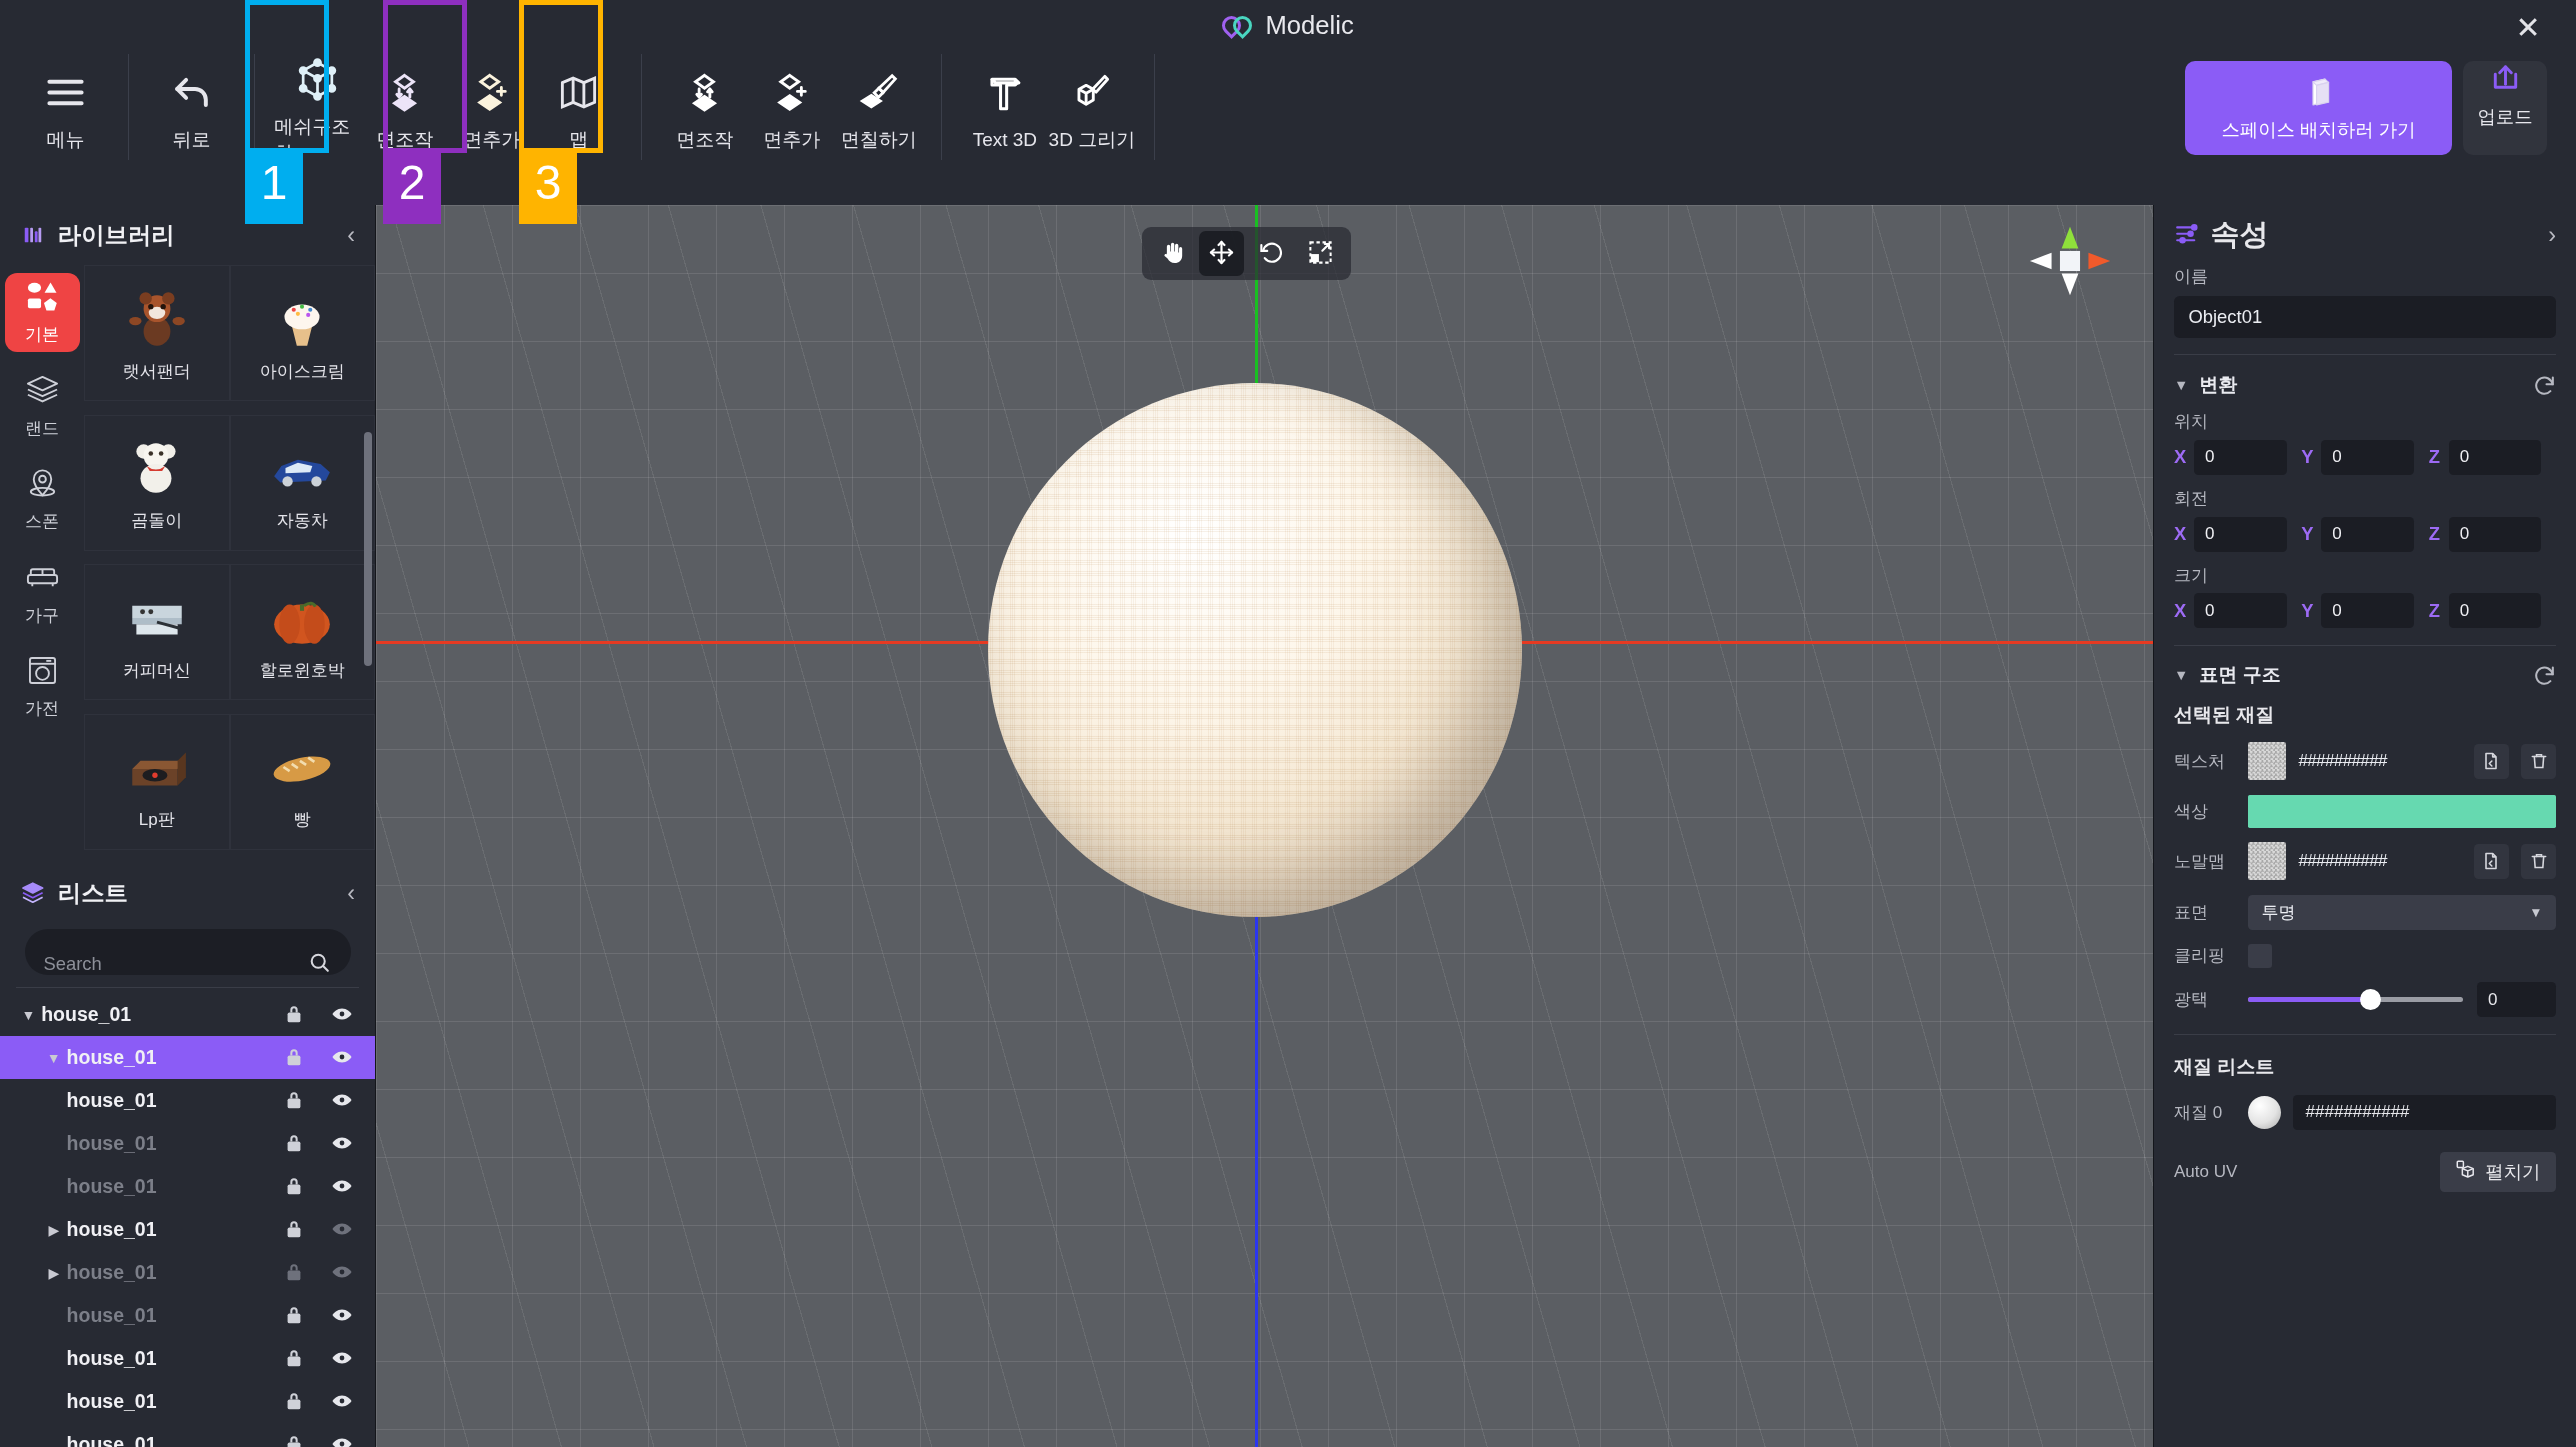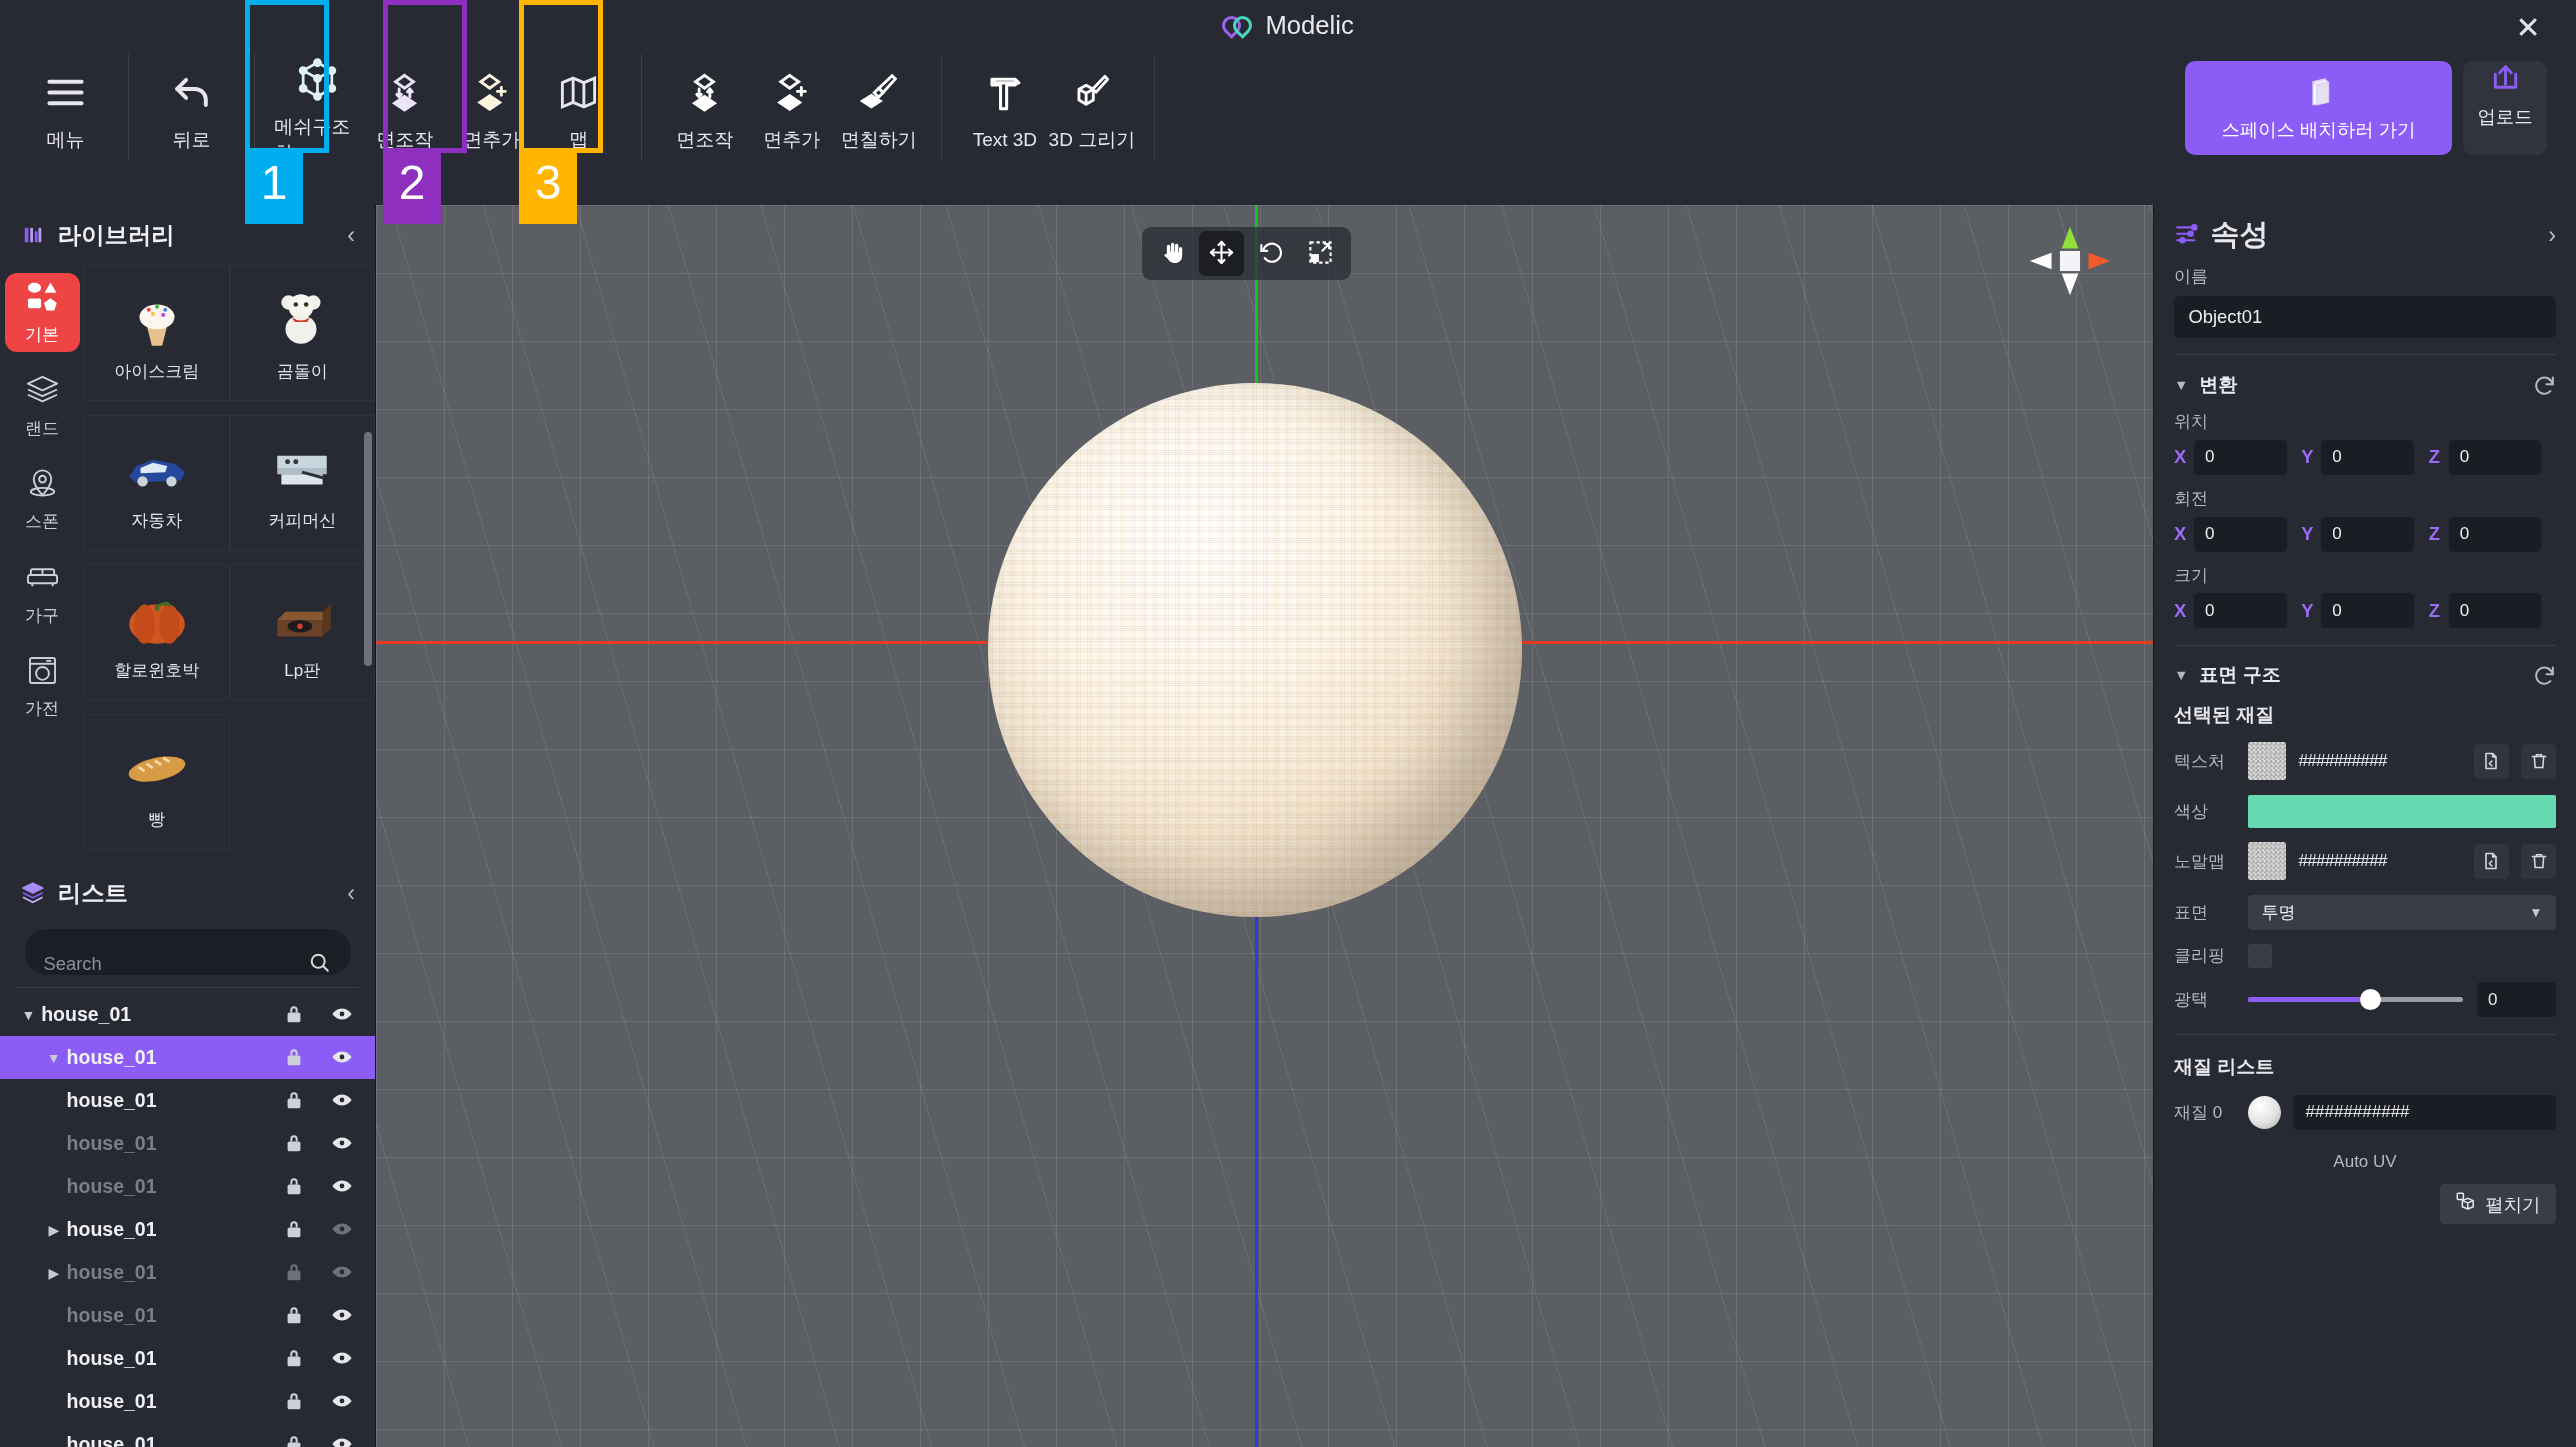--- a/index.html
+++ b/index.html
@@ -481,20 +481,36 @@
               <circle cx="12" cy="14" r="4.4"></circle>
                 <path d="M14.6 5.4h3.4"></path>
               </svg>
           </span>
           <span>가전</span>
         </div>
       </div>
 
       <div id="lib-grid">
 
+        <div class="lib-item">
+          <span class="thumb">
+            <svg viewBox="0 0 64 64">
+              <ellipse cx="32" cy="44" rx="13" ry="14" fill="#6b3a22"></ellipse>
+              <circle cx="32" cy="22" r="13" fill="#a8542c"></circle>
+              <circle cx="21" cy="12" r="6" fill="#7a3d20"></circle>
+                <circle cx="43" cy="12" r="6" fill="#7a3d20"></circle>
+              <ellipse cx="32" cy="26" rx="8" ry="6" fill="#f2e6dd"></ellipse>
+              <circle cx="26" cy="20" r="2.6" fill="#24140c"></circle>
+                <circle cx="38" cy="20" r="2.6" fill="#24140c"></circle>
+              <ellipse cx="11" cy="34" rx="6" ry="4" fill="#8d4724"></ellipse>
+                <ellipse cx="53" cy="34" rx="6" ry="4" fill="#8d4724"></ellipse>
+              </svg>
+          </span>
+          <span class="cap">랫서팬더</span>
+        </div>
 
         <div class="lib-item">
           <span class="thumb">
             <svg viewBox="0 0 64 64">
               <path d="M22 38h20l-5 20h-10z" fill="#e7c08b"></path>
               <ellipse cx="32" cy="30" rx="17" ry="12" fill="#fdf6ee"></ellipse>
               <circle cx="24" cy="23" r="2" fill="#e44"></circle>
                 <circle cx="32" cy="20" r="2" fill="#4b4"></circle>
               <circle cx="40" cy="23" r="2" fill="#48c"></circle>
                 <circle cx="28" cy="27" r="2" fill="#fb4"></circle>
@@ -990,21 +1006,21 @@
     <div class="rp-div"></div>
 
     <div class="mat-list-title">재질 리스트</div>
 
     <div class="mat-row">
       <span class="ml">재질 0</span>
       <span class="sphere-sw"></span>
       <span class="hash-fld">###########</span>
     </div>
 
-    <div class="mat-row" style="margin-top:22px;flex-direction:column;">
+    <div class="mat-row" style="margin-top:22px;">
       <span class="ml" style="width:auto;">Auto UV</span>
       <span class="unfold-btn">
         <span>
           <svg viewBox="0 0 24 24" fill="none" stroke="#e8e8ee" stroke-width="1.7" stroke-linejoin="round">
             <rect x="2.6" y="2.6" width="7" height="7" rx="1"></rect>
             <path d="M14.6 8.4 20.8 11v7l-6.2 2.6-6.2-2.6v-7z"></path>
             <path d="M8.4 11 14.6 13.6 20.8 11M14.6 13.6v7"></path>
             </svg>
         </span>
         <span>펼치기</span>

